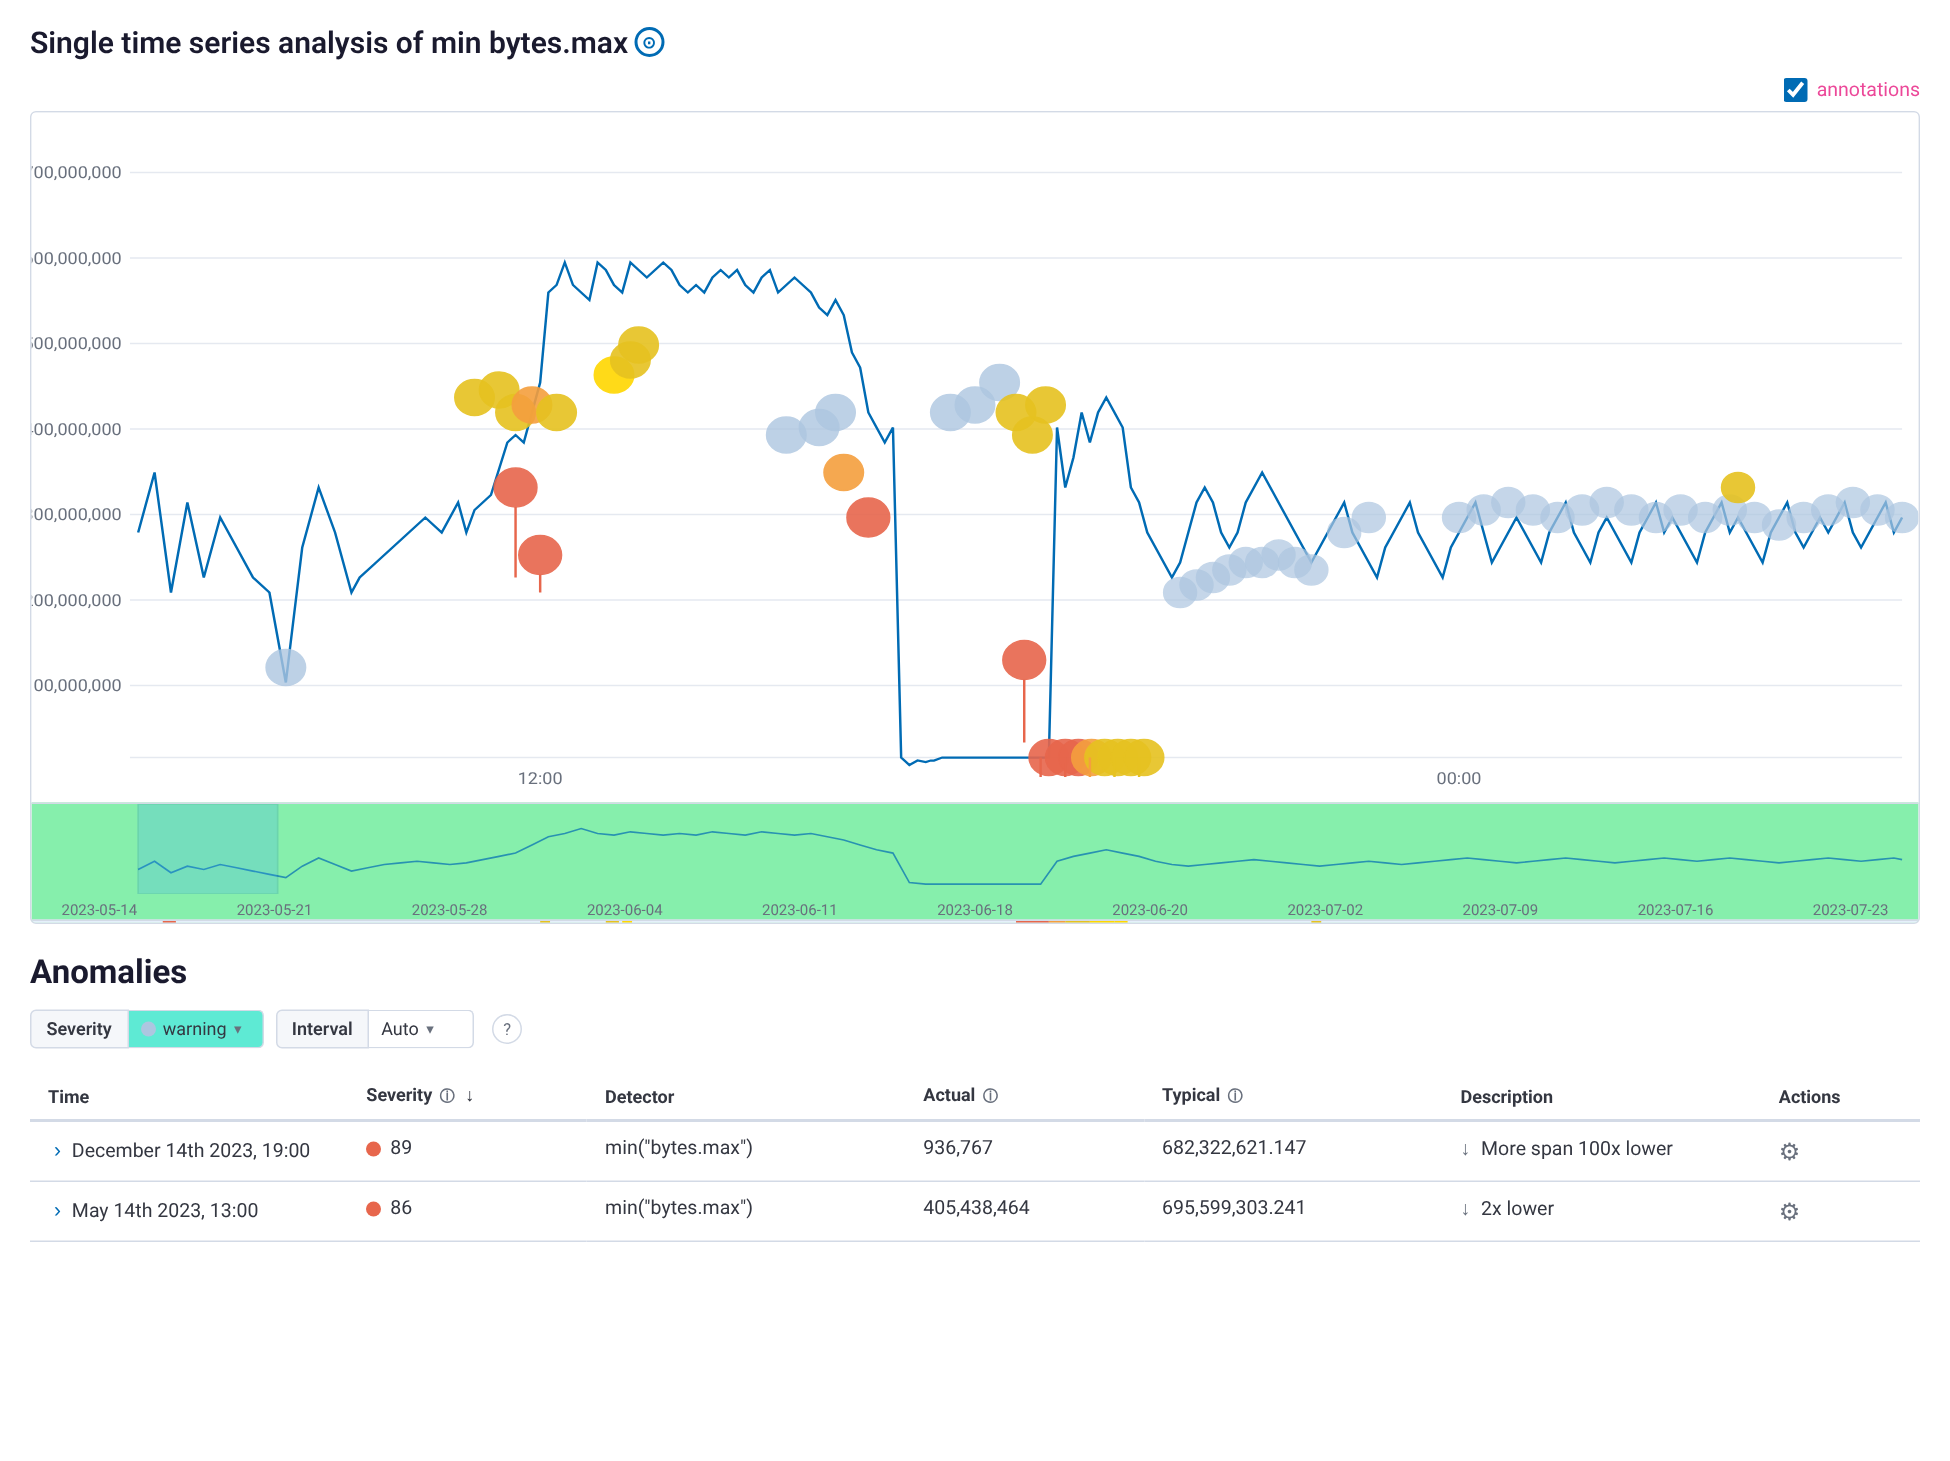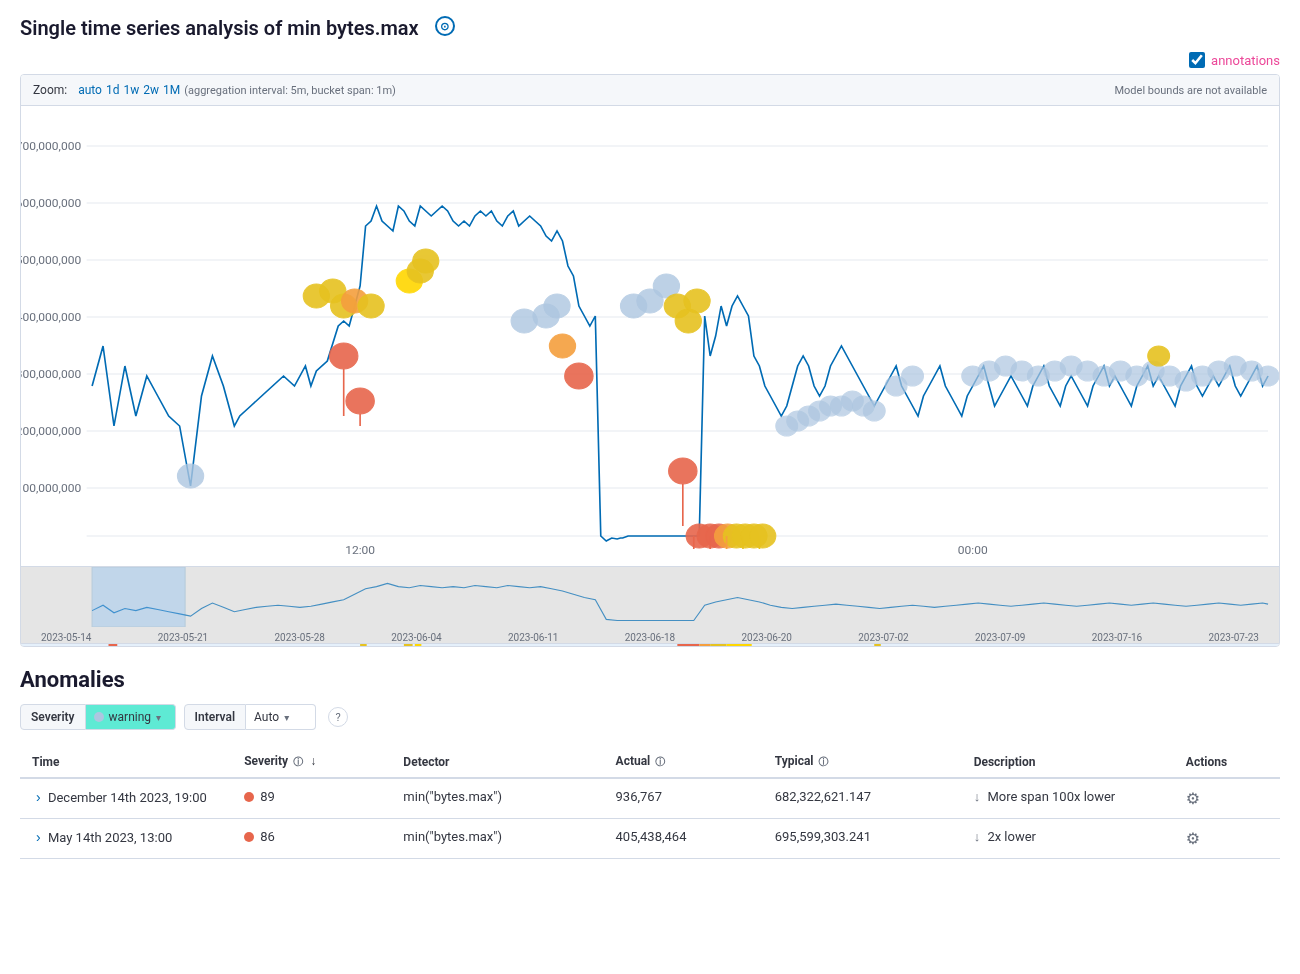--- a/index.html
+++ b/index.html
@@ -1,40 +1,40 @@
 <!DOCTYPE html>
 <html><head>
   <meta charset="utf-8">
   <style>
     * { box-sizing: border-box; margin: 0; padding: 0; }
     body { font-family: -apple-system, BlinkMacSystemFont, 'Segoe UI', Roboto, sans-serif; background: #fff; color: #1a1a2e; font-size: 13px; }
     .page { padding: 16px 20px; max-width: 1300px; }
     
     
-    .page-header { display: flex; align-items: flex-start; gap: 16px; margin-bottom: 12px; }
+    .page-header { display: flex; align-items: center; gap: 4px; margin-bottom: 12px; }
     .page-title { font-size: 20px; font-weight: 600; color: #1a1a2e; }
     .info-icon { width: 20px; height: 20px; border: 2px solid #006BB4; border-radius: 50%; display: flex; align-items: center; justify-content: center; color: #006BB4; font-size: 11px; font-weight: bold; cursor: pointer; }
     .annotations-row { display: flex; justify-content: flex-end; align-items: center; gap: 6px; margin-bottom: 6px; }
     .annotations-checkbox { width: 16px; height: 16px; accent-color: #006BB4; }
     .annotations-label { font-size: 13px; color: #ec4899; }
 
     
     .chart-container { border: 1px solid #d3dae6; border-radius: 4px; background: #fff; padding: 0; overflow: hidden; margin-bottom: 4px; }
     .chart-toolbar { padding: 8px 12px; font-size: 12px; color: #343741; display: flex; justify-content: space-between; align-items: center; background: #f5f7fa; border-bottom: 1px solid #d3dae6; }
     .zoom-links { display: flex; gap: 4px; align-items: center; }
     .zoom-link { color: #006BB4; cursor: pointer; text-decoration: none; }
     .chart-info { color: #69707d; font-size: 11px; }
     .model-bounds { color: #69707d; font-size: 11px; }
     
     
     .chart-main { position: relative; height: 460px; background: #fff; }
     .chart-svg { width: 100%; height: 100%; }
     
     
-    .mini-chart { height: 80px; background: #e5e5e5; border-top: 1px solid #d3dae6; position: relative; }
+    .mini-chart { height: 80px; background: #86efac; border-top: 1px solid #d3dae6; position: relative; }
     .mini-chart svg { width: 100%; height: 60px; }
     .date-labels { display: flex; justify-content: space-between; padding: 0 20px; font-size: 10px; color: #69707d; }
     .anomaly-bar { height: 14px; background: #e5f0fb; position: relative; border-top: 1px solid #d3dae6; }
     
     
     .anomalies-section { margin-top: 20px; }
     .anomalies-title { font-size: 22px; font-weight: 700; margin-bottom: 12px; }
     
     
     .filter-row { display: flex; gap: 8px; align-items: center; margin-bottom: 16px; }
@@ -77,32 +77,20 @@
     <div class="info-icon">⊙</div>
   </div>
 
   <div class="annotations-row">
     <input type="checkbox" class="annotations-checkbox" checked="" style="">
     <span class="annotations-label">annotations</span>
   </div>
 
   <div class="chart-container">
 
-    <div class="chart-toolbar">
-      <div class="zoom-links">
-        <span>Zoom:</span>&nbsp;
-        <a class="zoom-link">auto</a>
-        <a class="zoom-link">1d</a>
-        <a class="zoom-link">1w</a>
-        <a class="zoom-link">2w</a>
-        <a class="zoom-link">1M</a>
-        <span class="chart-info">(aggregation interval: 5m, bucket span: 1m)</span>
-      </div>
-      <div class="model-bounds">Model bounds are not available</div>
-    </div>
 
     <div class="chart-main">
       <svg class="chart-svg" viewBox="0 0 1150 460" preserveAspectRatio="none">
 
         <line x1="60" y1="40" x2="1140" y2="40" stroke="#e5e9f0" stroke-width="1"></line>
         <line x1="60" y1="97" x2="1140" y2="97" stroke="#e5e9f0" stroke-width="1"></line>
         <line x1="60" y1="154" x2="1140" y2="154" stroke="#e5e9f0" stroke-width="1"></line>
         <line x1="60" y1="211" x2="1140" y2="211" stroke="#e5e9f0" stroke-width="1"></line>
         <line x1="60" y1="268" x2="1140" y2="268" stroke="#e5e9f0" stroke-width="1"></line>
         <line x1="60" y1="325" x2="1140" y2="325" stroke="#e5e9f0" stroke-width="1"></line>

